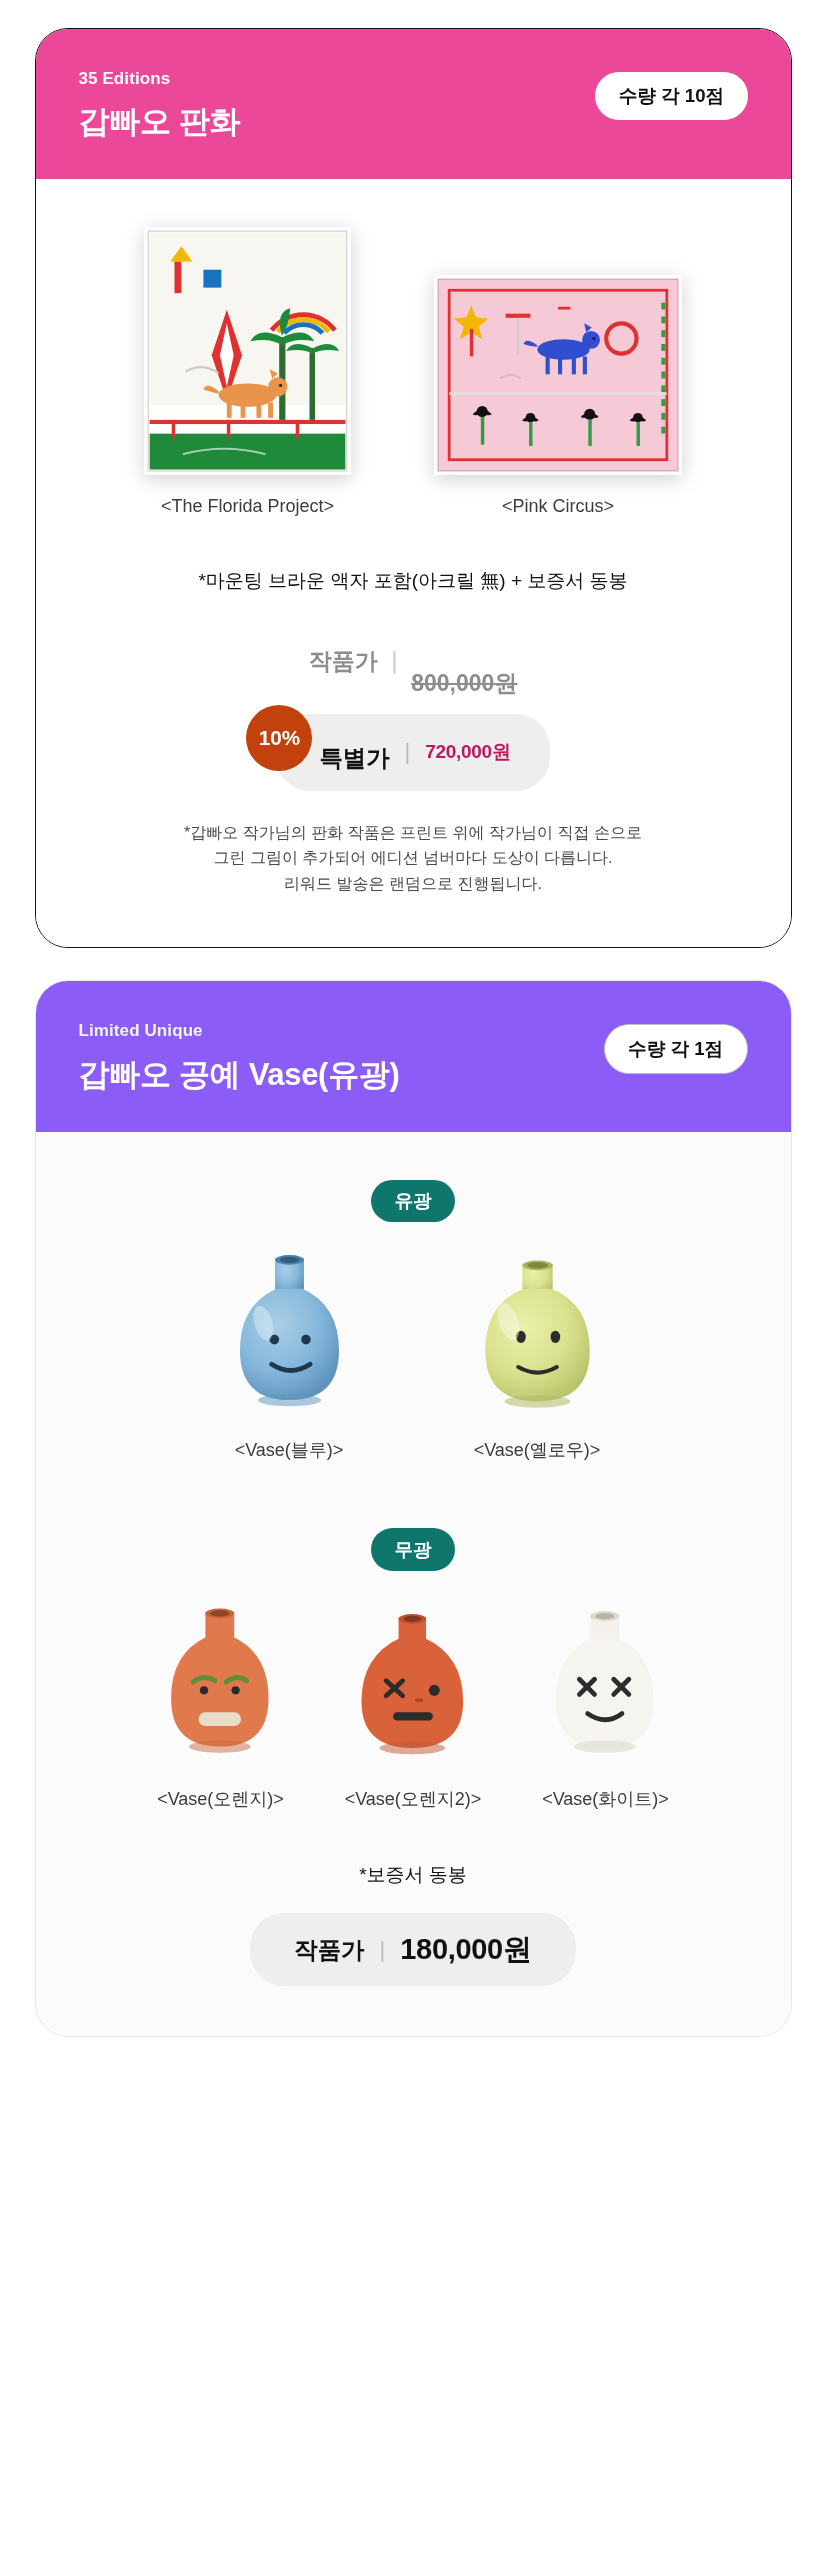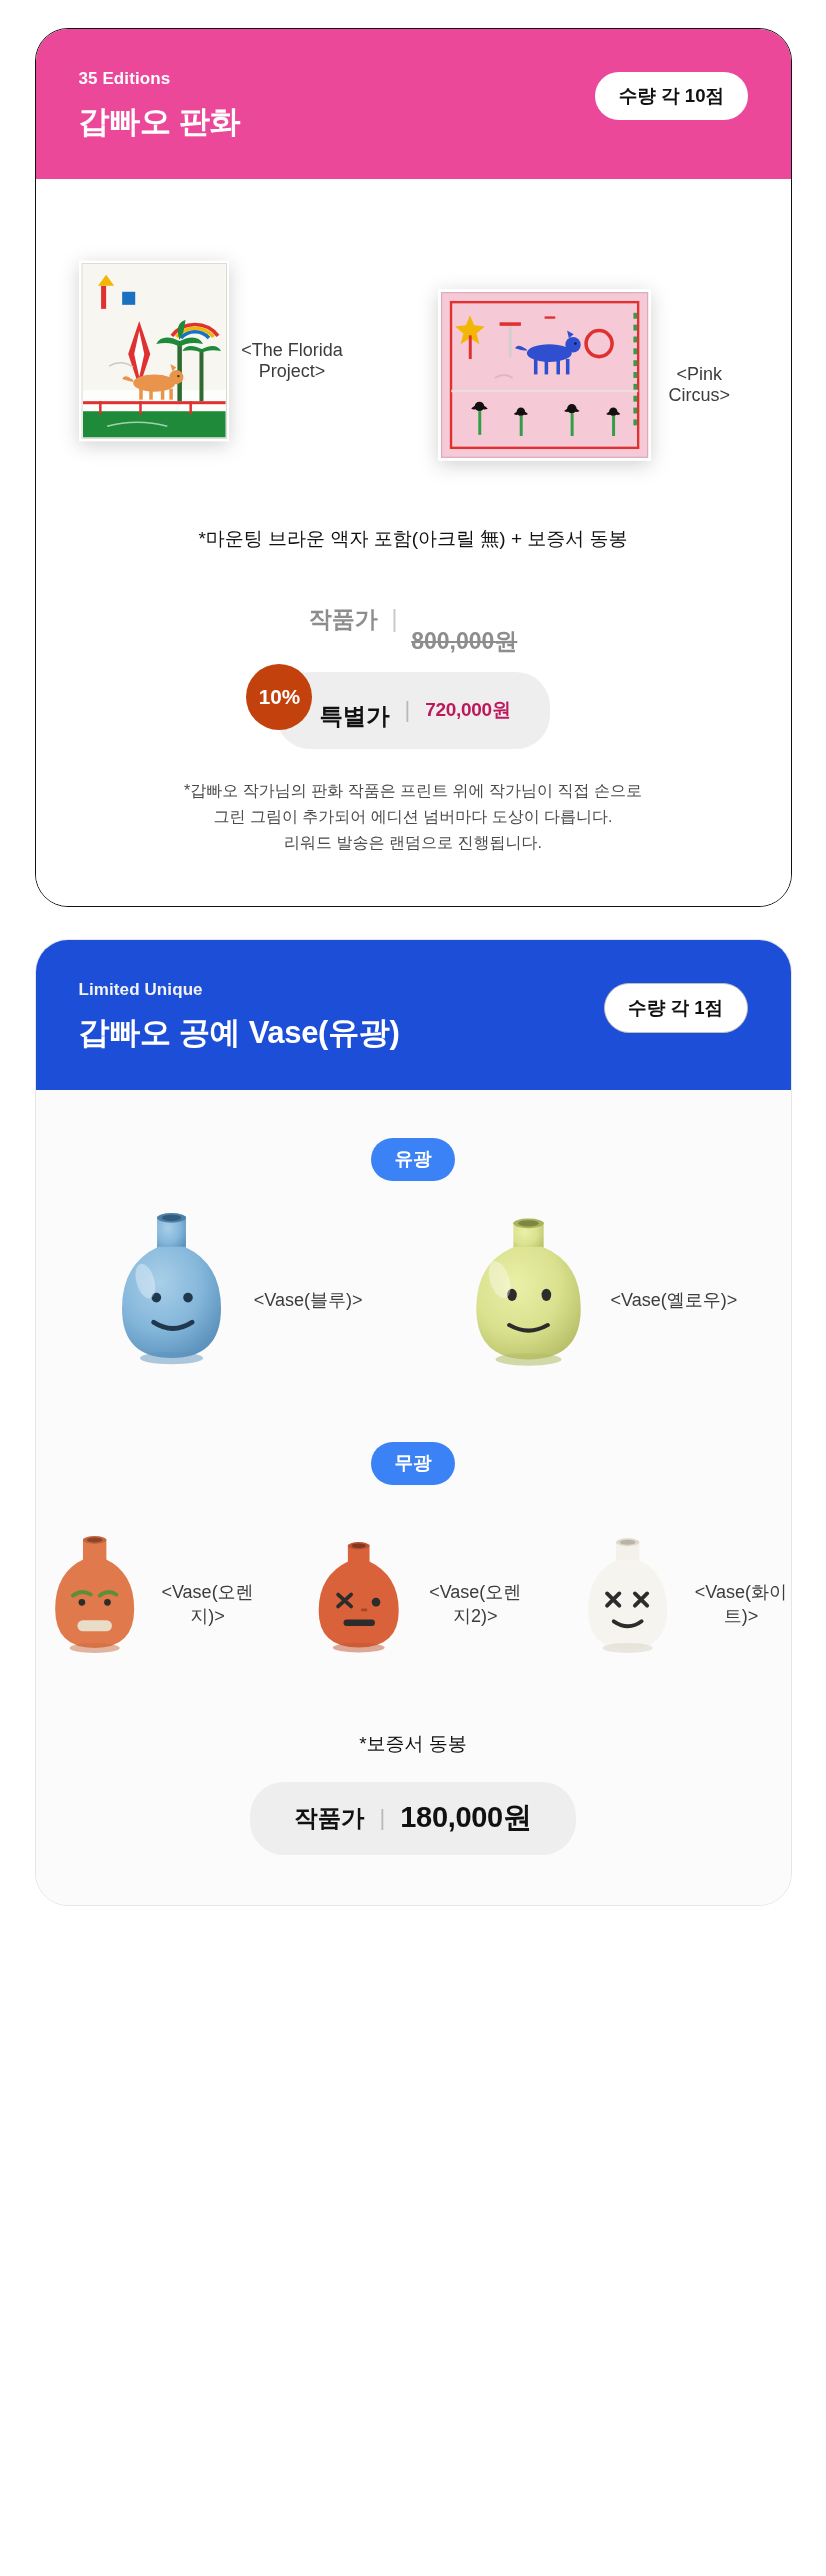--- a/index.html
+++ b/index.html
@@ -31,21 +31,21 @@
     border: 0.7px solid #e6e6e6;
   }
   .card.dark-head { border-color: #111111; }
 
   
   .card-head {
     padding: 40px 43px 36px 43px;
     position: relative;
   }
   .card-head.black { background: #ec4899; }
-  .card-head.gray  { background: #1d4ed8; }
+  .card-head.gray  { background: #8b5cf6; }
 
   .eyebrow {
     font-size: 17px;
     font-weight: bold;
     letter-spacing: 0.1px;
     margin-bottom: 12.4px;
   }
   .card-head.black .eyebrow { color: #ffffff; }
   .card-head.gray  .eyebrow { color: #f2f2f2; }
 
@@ -82,37 +82,37 @@
   .art-row {
     display: flex;
     justify-content: center;
     align-items: flex-end;
     gap: 83px;
   }
   .art-row.three { gap: 38px; }
 
   .art-item {
     display: flex;
-    flex-direction: row;
+    flex-direction: column;
     align-items: center;
   }
   .art-caption {
     margin-top: 20.7px;
     font-size: 18px;
     color: #3c3c3c;
     text-align: center;
   }
 
   .frame-shadow { filter: drop-shadow(0 4.1px 9.6px rgba(0,0,0,0.18)); }
 
   
   .chip {
     margin: 0 auto 23.4px auto;
     width: max-content;
-    background: #3b82f6;
+    background: #0f766e;
     color: #ffffff;
     font-size: 18.6px;
     font-weight: bold;
     border-radius: 22px;
     padding: 8.3px 23.4px;
     text-align: right;
   }
 
   
   .note-strong {

